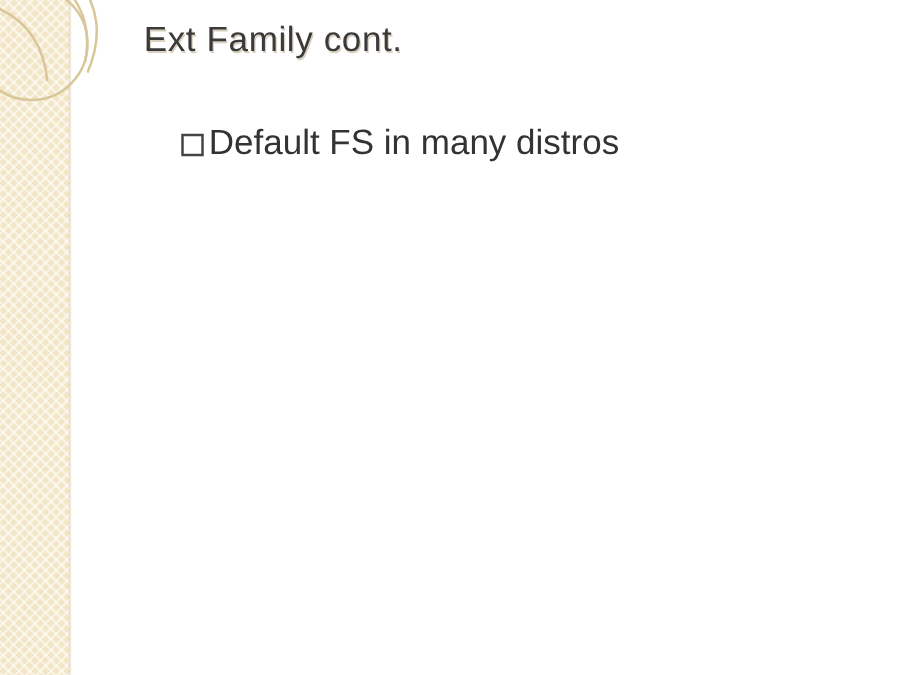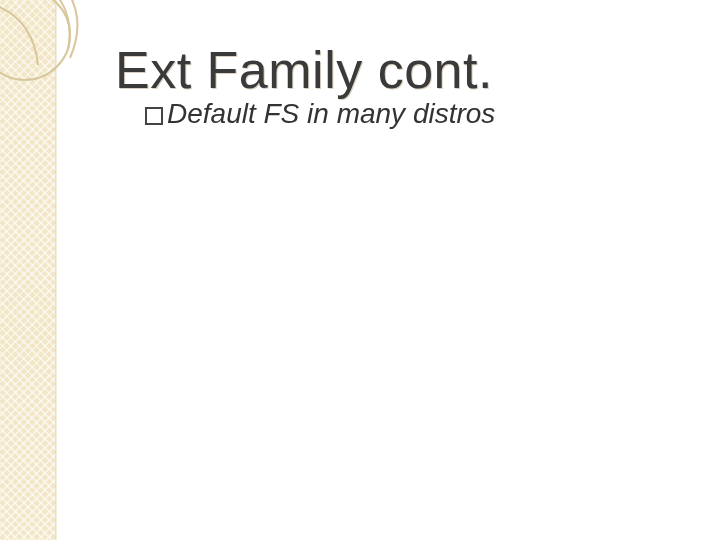--- a/index.html
+++ b/index.html
@@ -48,34 +48,33 @@
     left: -10px;
     top: -20px;
     width: 150px;
     height: 150px;
     pointer-events: none;
   }
 
   .title {
     position: absolute;
     left: 115px;
-    top: 40px;
-    font-size: 52px;
+    top: 16px;
+    font-size: 28px;
     letter-spacing: 0.5px;
     color: #3a3a3a;
     text-shadow: 1px 1px 0 #d9d0bf;
   }
 
   .body {
     position: absolute;
     left: 145px;
     top: 98px;
     font-size: 28px;
     color: #333;
-    font-style: italic;
   }
 
   .bullet-square {
     display: inline-block;
     width: 18px;
     height: 18px;
     border: 2px solid #444;
     margin-right: 4px;
     vertical-align: -2px;
     box-sizing: border-box;

